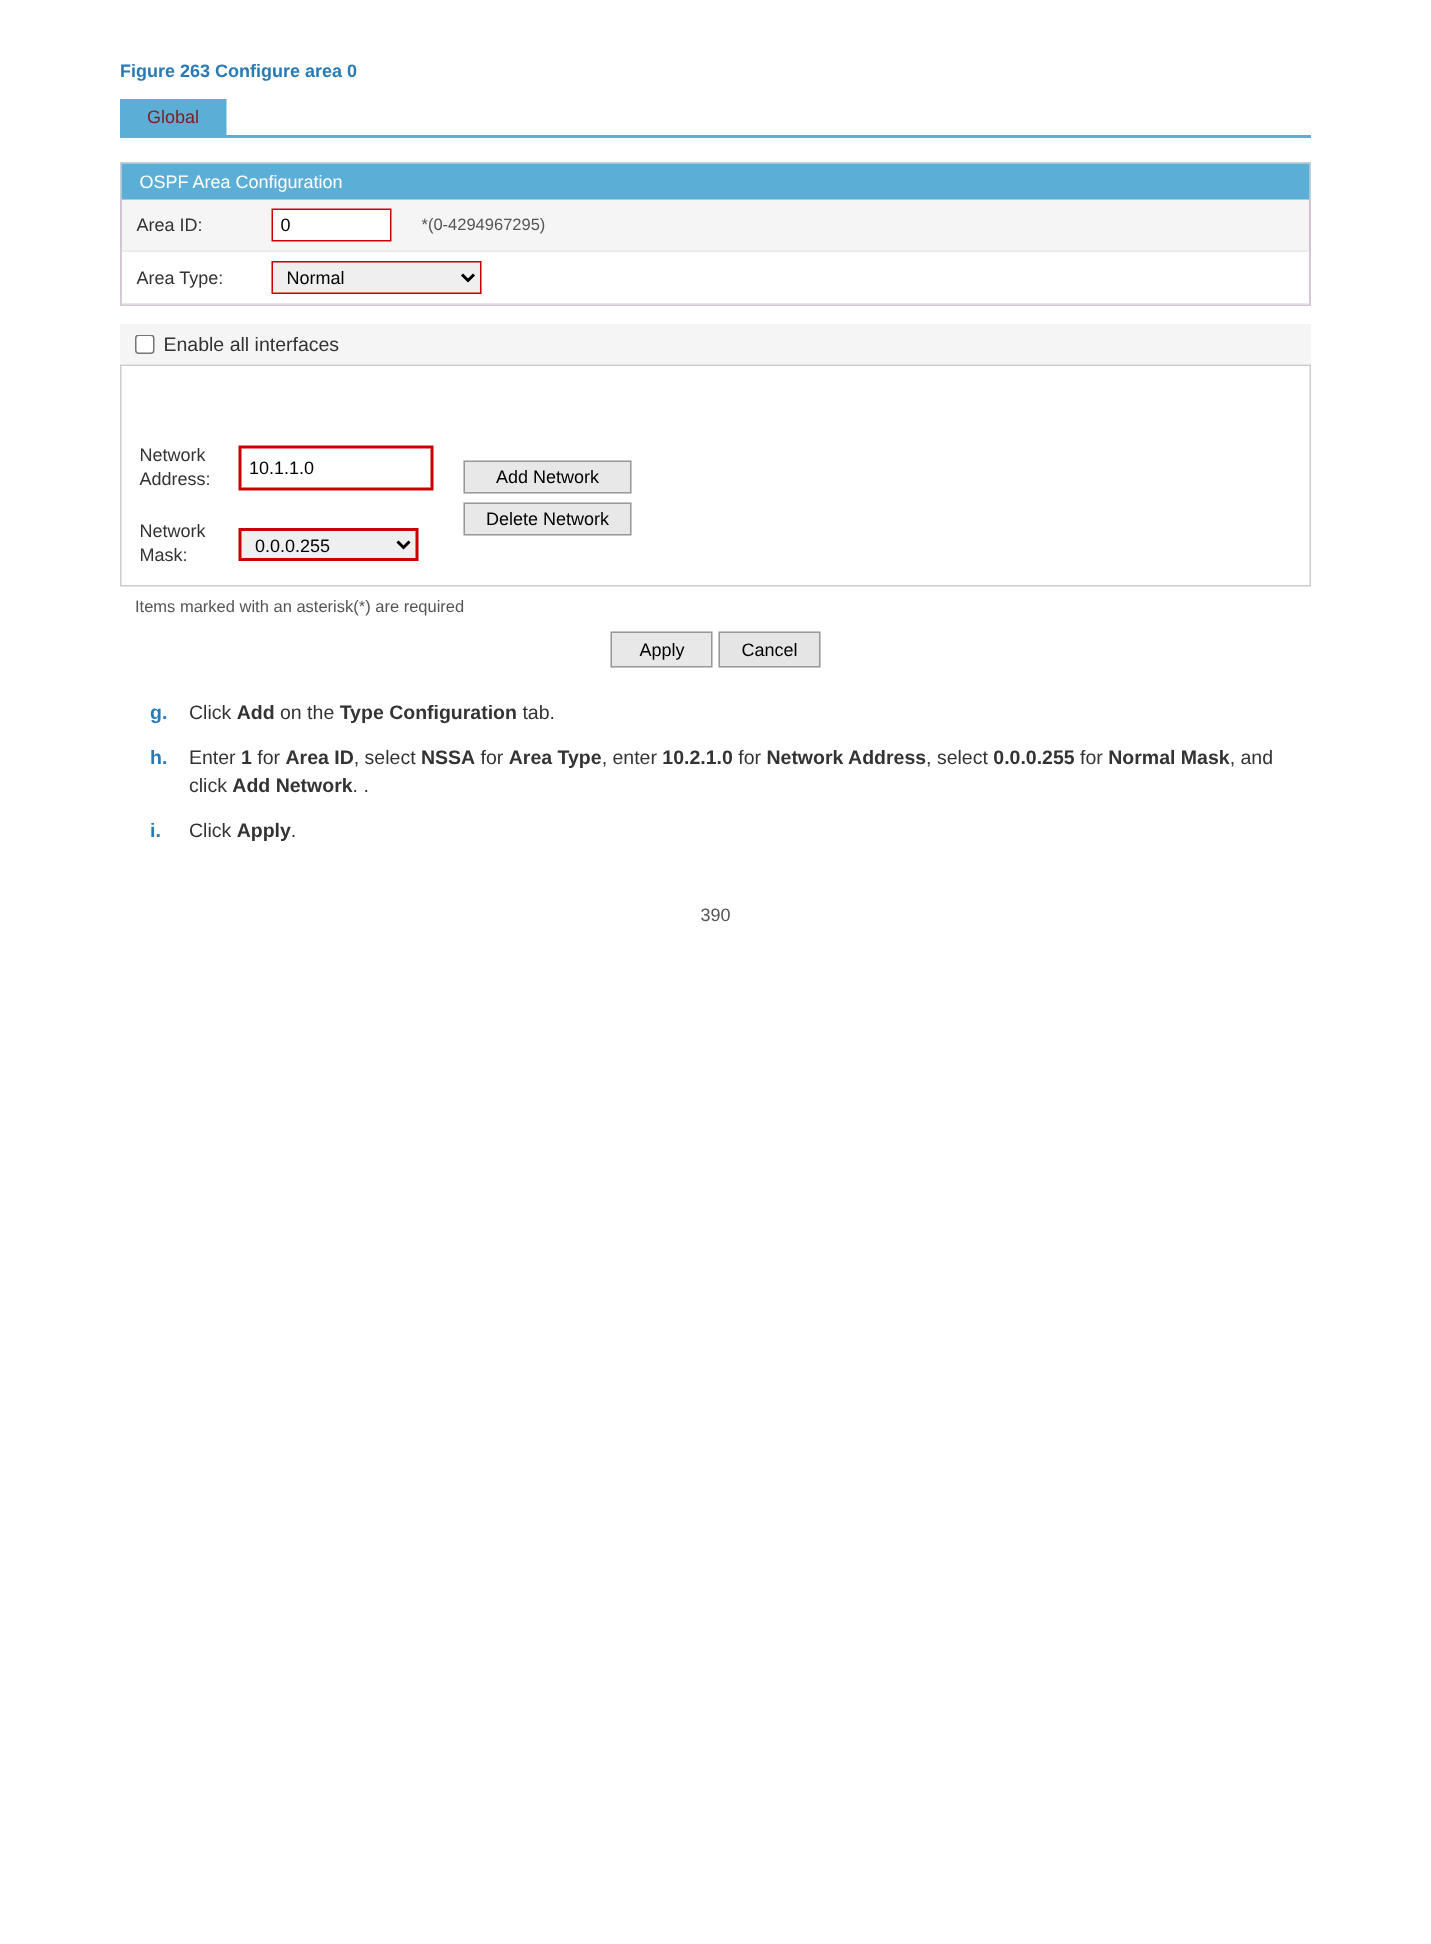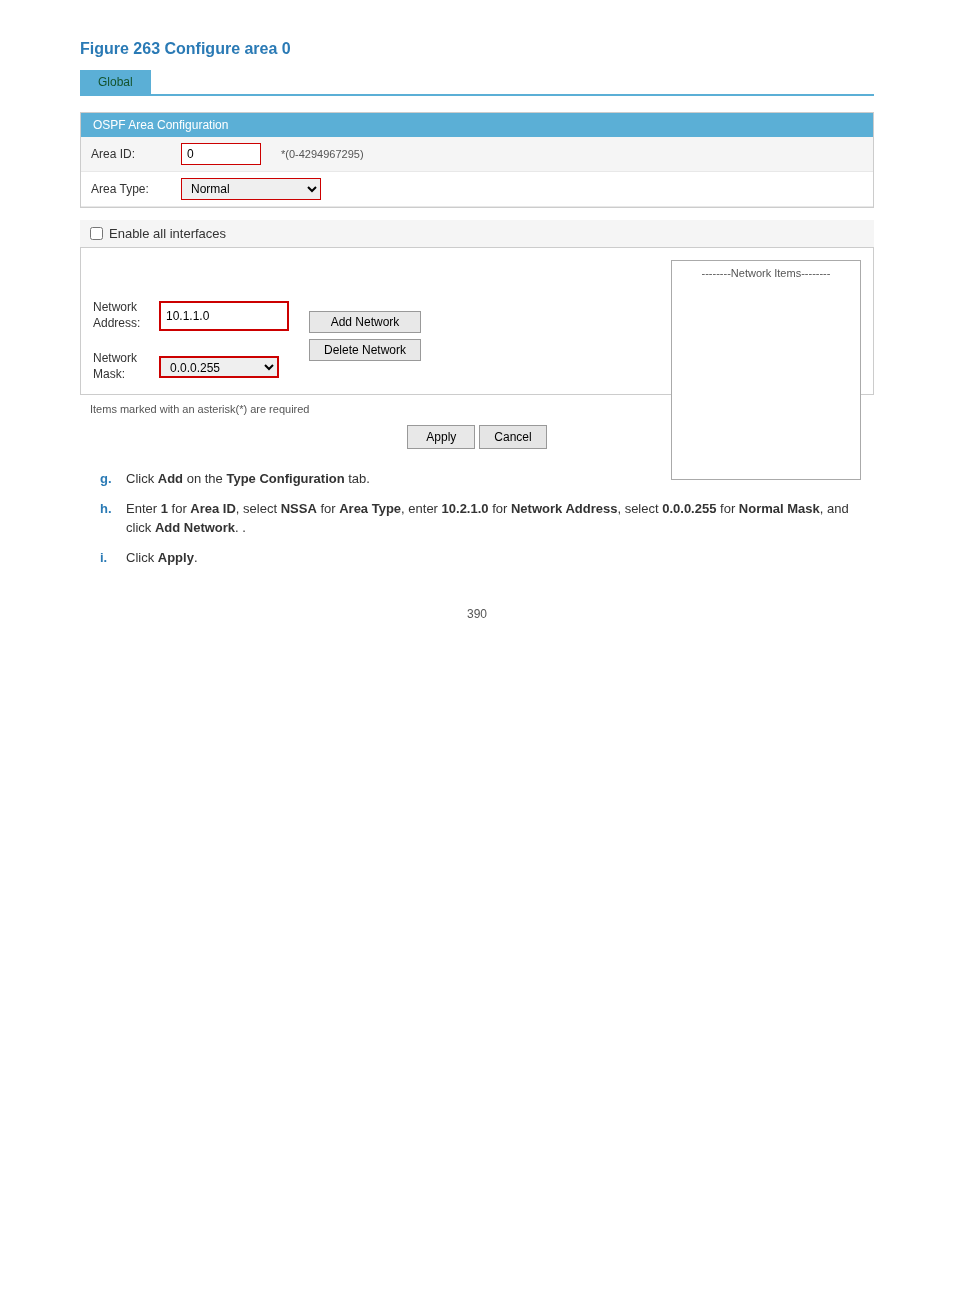--- a/index.html
+++ b/index.html
@@ -8,34 +8,34 @@
       font-size: 13px;
       background: #ffffff;
       color: #333;
       width: 954px;
       min-height: 1296px;
       padding: 40px 80px;
     }
 
     .figure-title {
       color: #2a7ab5;
-      font-size: 16px;
+      font-size: 12px;
       font-weight: bold;
       margin-bottom: 12px;
     }
 
     .tab-bar {
       display: flex;
       border-bottom: 2px solid #5bafd6;
       margin-bottom: 16px;
     }
 
     .tab-global {
       background: #5bafd6;
-      color: #14532d;
+      color: #7f1d1d;
       padding: 5px 18px;
       font-size: 12px;
       border: none;
       cursor: pointer;
     }
 
     .config-panel {
       border: 1px solid #ccc;
       margin-bottom: 12px;
     }
@@ -304,23 +304,20 @@
         </select>
       </div>
     </div>
   </div>
 
   <div class="network-buttons">
     <button class="btn">Add Network</button>
     <button class="btn">Delete Network</button>
   </div>
 
-  <div class="network-items-box">
-    <div class="network-items-header">--------Network Items--------</div>
-  </div>
 </div>
 
 <div class="required-note">Items marked with an asterisk(*) are required</div>
 
 <div class="action-buttons">
   <button class="btn-apply">Apply</button>
   <button class="btn-cancel">Cancel</button>
 </div>
 
 <div class="instructions">

